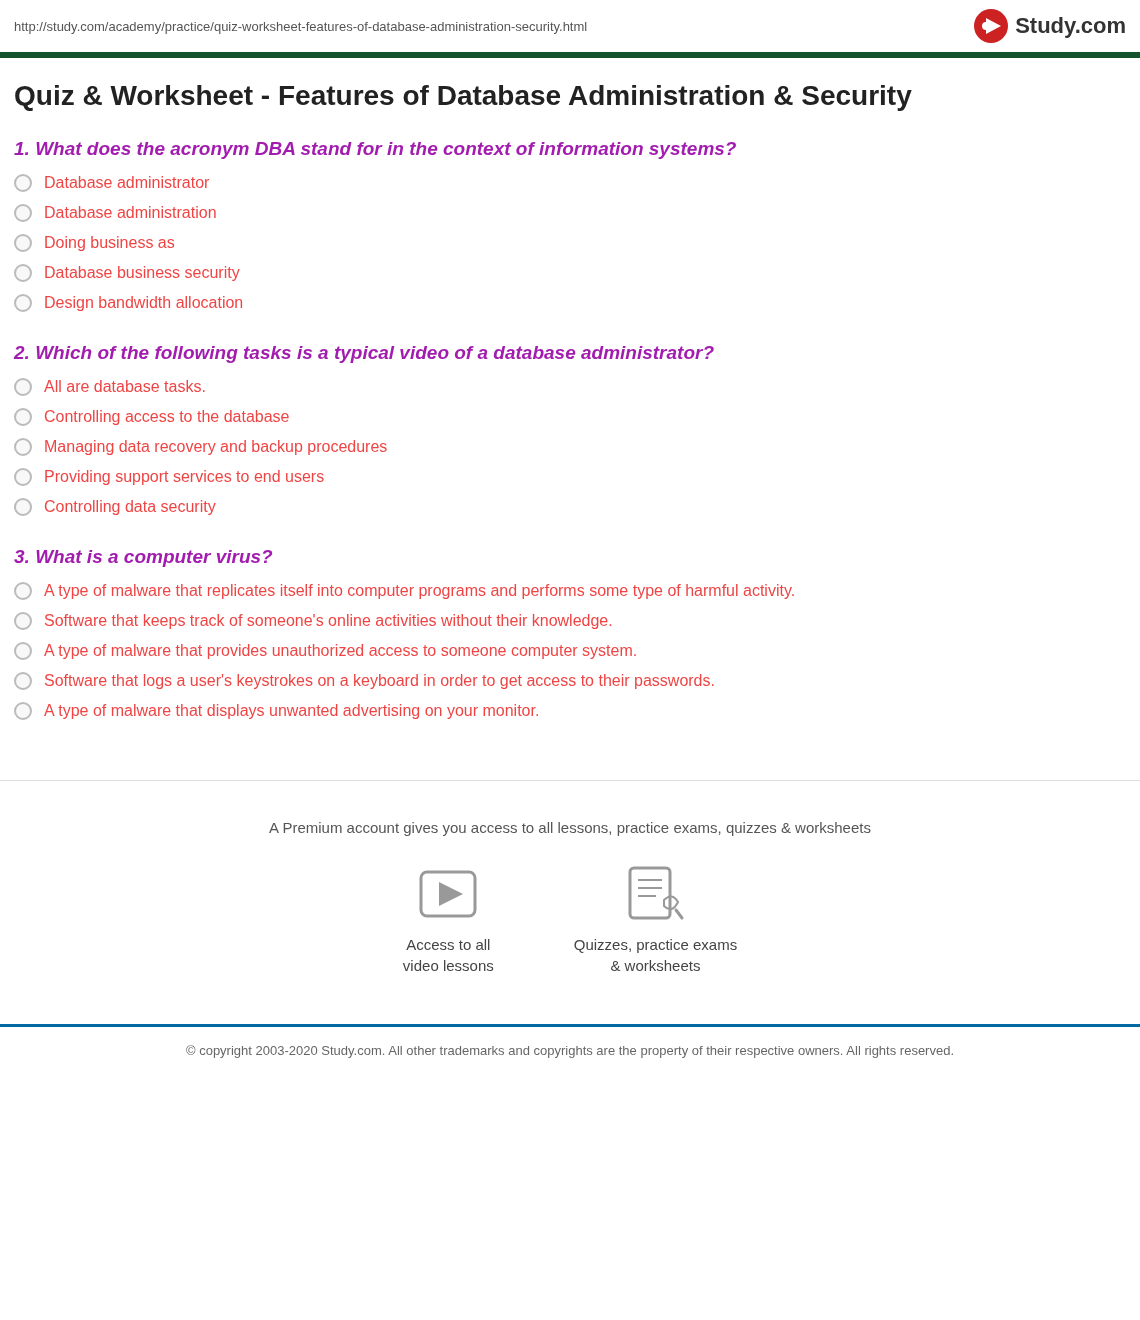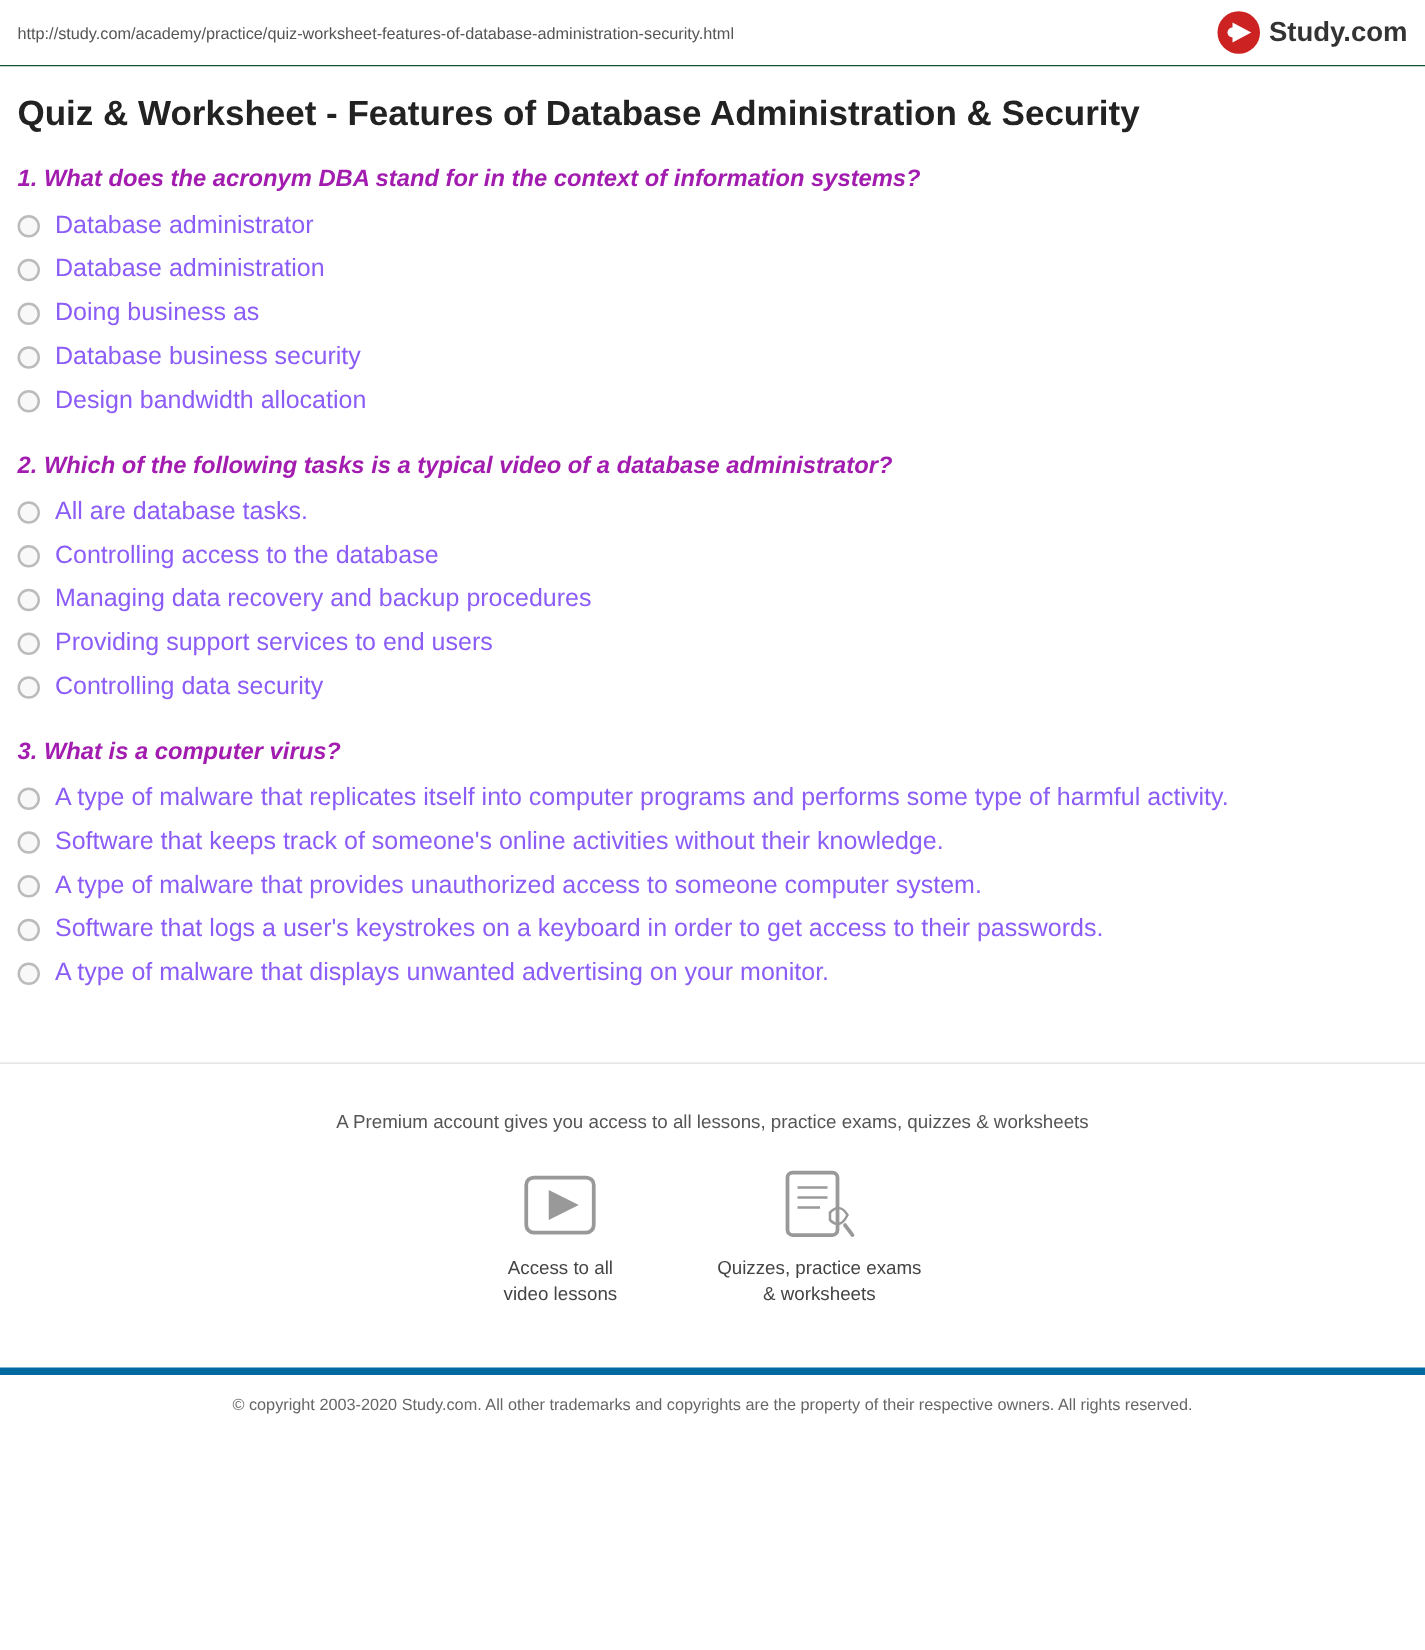--- a/index.html
+++ b/index.html
@@ -9,21 +9,21 @@
       color: #333;
       background: #fff;
       width: 1140px;
       min-height: 1320px;
     }
     .top-bar {
       display: flex;
       justify-content: space-between;
       align-items: center;
       padding: 8px 14px;
-      border-bottom: 1px solid #14532d;
+      border-bottom: 6px solid #14532d;
     }
     .url-bar {
       font-size: 13px;
       color: #555;
     }
     .logo-area {
       display: flex;
       align-items: center;
       gap: 6px;
     }
@@ -65,22 +65,22 @@
     .radio-circle {
       width: 18px;
       height: 18px;
       border-radius: 50%;
       border: 2px solid #bbb;
       background: #f8f8f8;
       flex-shrink: 0;
       display: inline-block;
     }
     .option-label {
-      font-size: 20px;
-      color: #8b5cf6;
+      font-size: 16px;
+      color: #ef4444;
     }
     .divider {
       border: none;
       border-top: 1px solid #ddd;
       margin: 20px 0 10px 0;
     }
     .cta-section {
       text-align: center;
       padding: 28px 0 18px 0;
     }
@@ -118,21 +118,21 @@
       font-size: 15px;
       color: #444;
       text-align: center;
       line-height: 1.4;
     }
     .footer {
       text-align: center;
       font-size: 13px;
       color: #666;
       padding: 16px 80px;
-      border-top: 6px solid #0369a1;
+      border-top: 3px solid #0369a1;
     }
     
     svg { display: block; }
   </style>
 </head>
 <body>
 
 <div class="top-bar">
   <span class="url-bar">http://study.com/academy/practice/quiz-worksheet-features-of-database-administration-security.html</span>
   <div class="logo-area">

